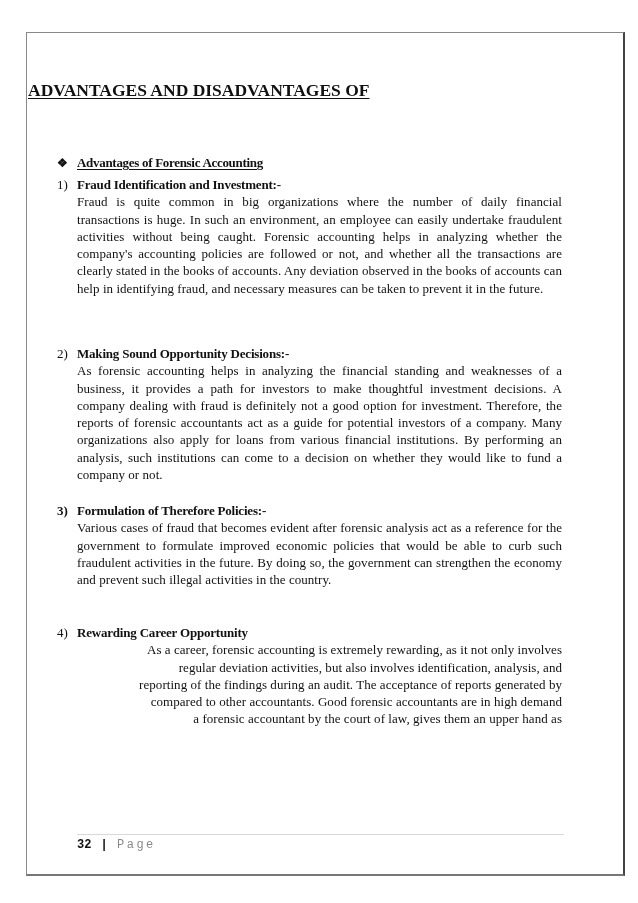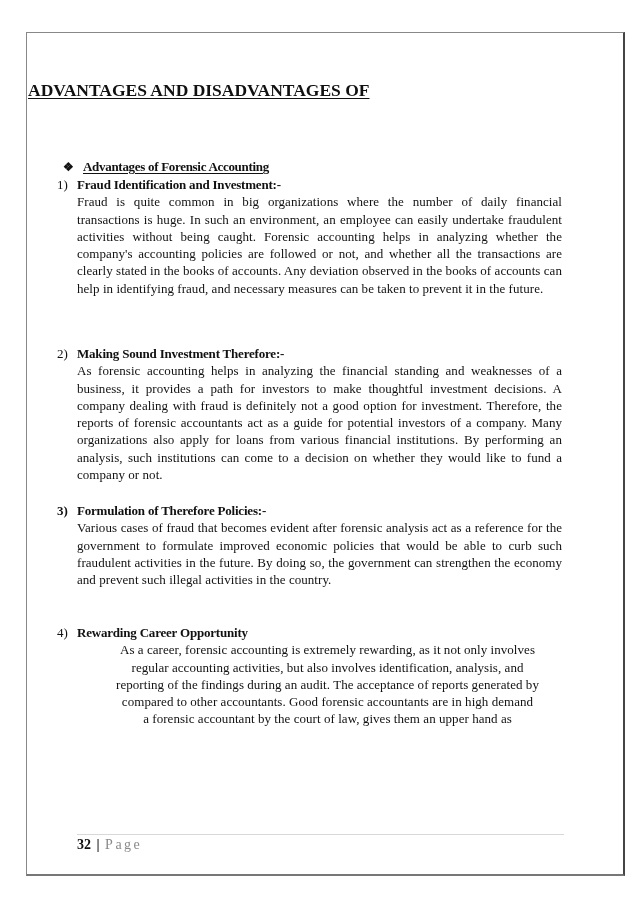--- a/index.html
+++ b/index.html
@@ -38,25 +38,25 @@
       line-height: 25px;
       padding-left: 28px;
     }
     .title span {
       text-decoration: underline;
       text-decoration-thickness: 1px;
       text-underline-offset: 2px;
     }
     .section-heading {
       position: absolute;
-      left: 63px;
+      left: 57px;
       top: 154px;
       font-size: 13px;
       font-weight: bold;
-      line-height: 26px;
+      line-height: 17px;
     }
     .section-heading .bullet {
       display: inline-block;
       width: 20px;
       font-size: 12px;
     }
     .section-heading .text {
       text-decoration: underline;
       text-underline-offset: 2px;
       letter-spacing: -0.3px;
@@ -79,41 +79,41 @@
     .item-title {
       font-weight: bold;
       letter-spacing: -0.2px;
     }
     .item-body {
       margin-left: 20px;
       text-align: justify;
       letter-spacing: 0.05px;
     }
     .item-body.left {
-      text-align: center;
+      text-align: right;
       margin-left: 36px;
     }
     #item1 { top: 176px; }
     #item2 { top: 345px; }
     #item3 { top: 502px; }
     #item4 { top: 624px; }
     .footer-rule {
       position: absolute;
       left: 77px;
       top: 834px;
       width: 487px;
       height: 1px;
       background: #d8d8d8;
     }
     .footer {
       position: absolute;
       left: 77px;
       top: 838px;
-      font-family: Liberation Serif, serif;
-      font-size: 14px;
+      font-family: Liberation Mono, monospace;
+      font-size: 12px;
       line-height: 14px;
     }
     .footer .num { font-weight: bold; color: #111; }
     .footer .sep { font-weight: bold; color: #111; margin: 0 2px; }
     .footer .word { color: #8a8a8a; letter-spacing: 2.5px; }
   </style>
 </head>
 <body>
 
 <div class="page-frame"></div>
@@ -130,41 +130,41 @@
   <div class="item-head">
     <span class="item-num">1)</span>
     <span class="item-title">Fraud Identification and Investment:-</span>
   </div>
   <div class="item-body">Fraud is quite common in big organizations where the number of daily financial transactions is huge. In such an environment, an employee can easily undertake fraudulent activities without being caught. Forensic accounting helps in analyzing whether the company's accounting policies are followed or not, and whether all the transactions are clearly stated in the books of accounts. Any deviation observed in the books of accounts can help in identifying fraud, and necessary measures can be taken to prevent it in the future.</div>
 </div>
 
 <div class="item" id="item2">
   <div class="item-head">
     <span class="item-num">2)</span>
-    <span class="item-title">Making Sound Investment Therefore:-</span>
+    <span class="item-title">Making Sound Opportunity Decisions:-</span>
   </div>
   <div class="item-body">As forensic accounting helps in analyzing the financial standing and weaknesses of a business, it provides a path for investors to make thoughtful investment decisions. A company dealing with fraud is definitely not a good option for investment. Therefore, the reports of forensic accountants act as a guide for potential investors of a company. Many organizations also apply for loans from various financial institutions. By performing an analysis, such institutions can come to a decision on whether they would like to fund a company or not.</div>
 </div>
 
 <div class="item" id="item3">
   <div class="item-head">
     <span class="item-num bold">3)</span>
     <span class="item-title">Formulation of Therefore Policies:-</span>
   </div>
   <div class="item-body">Various cases of fraud that becomes evident after forensic analysis act as a reference for the government to formulate improved economic policies that would be able to curb such fraudulent activities in the future. By doing so, the government can strengthen the economy and prevent such illegal activities in the country.</div>
 </div>
 
 <div class="item" id="item4">
   <div class="item-head">
     <span class="item-num">4)</span>
     <span class="item-title">Rewarding Career Opportunity</span>
   </div>
   <div class="item-body left">
     <div>As a career, forensic accounting is extremely rewarding, as it not only involves</div>
-    <div>regular accounting activities, but also involves identification, analysis, and</div>
+    <div>regular deviation activities, but also involves identification, analysis, and</div>
     <div>reporting of the findings during an audit. The acceptance of reports generated by</div>
     <div>compared to other accountants. Good forensic accountants are in high demand</div>
     <div>a forensic accountant by the court of law, gives them an upper hand as</div>
   </div>
 </div>
 
 <div class="footer-rule"></div>
 <div class="footer">
   <span class="num">32</span>
   <span class="sep">|</span>

